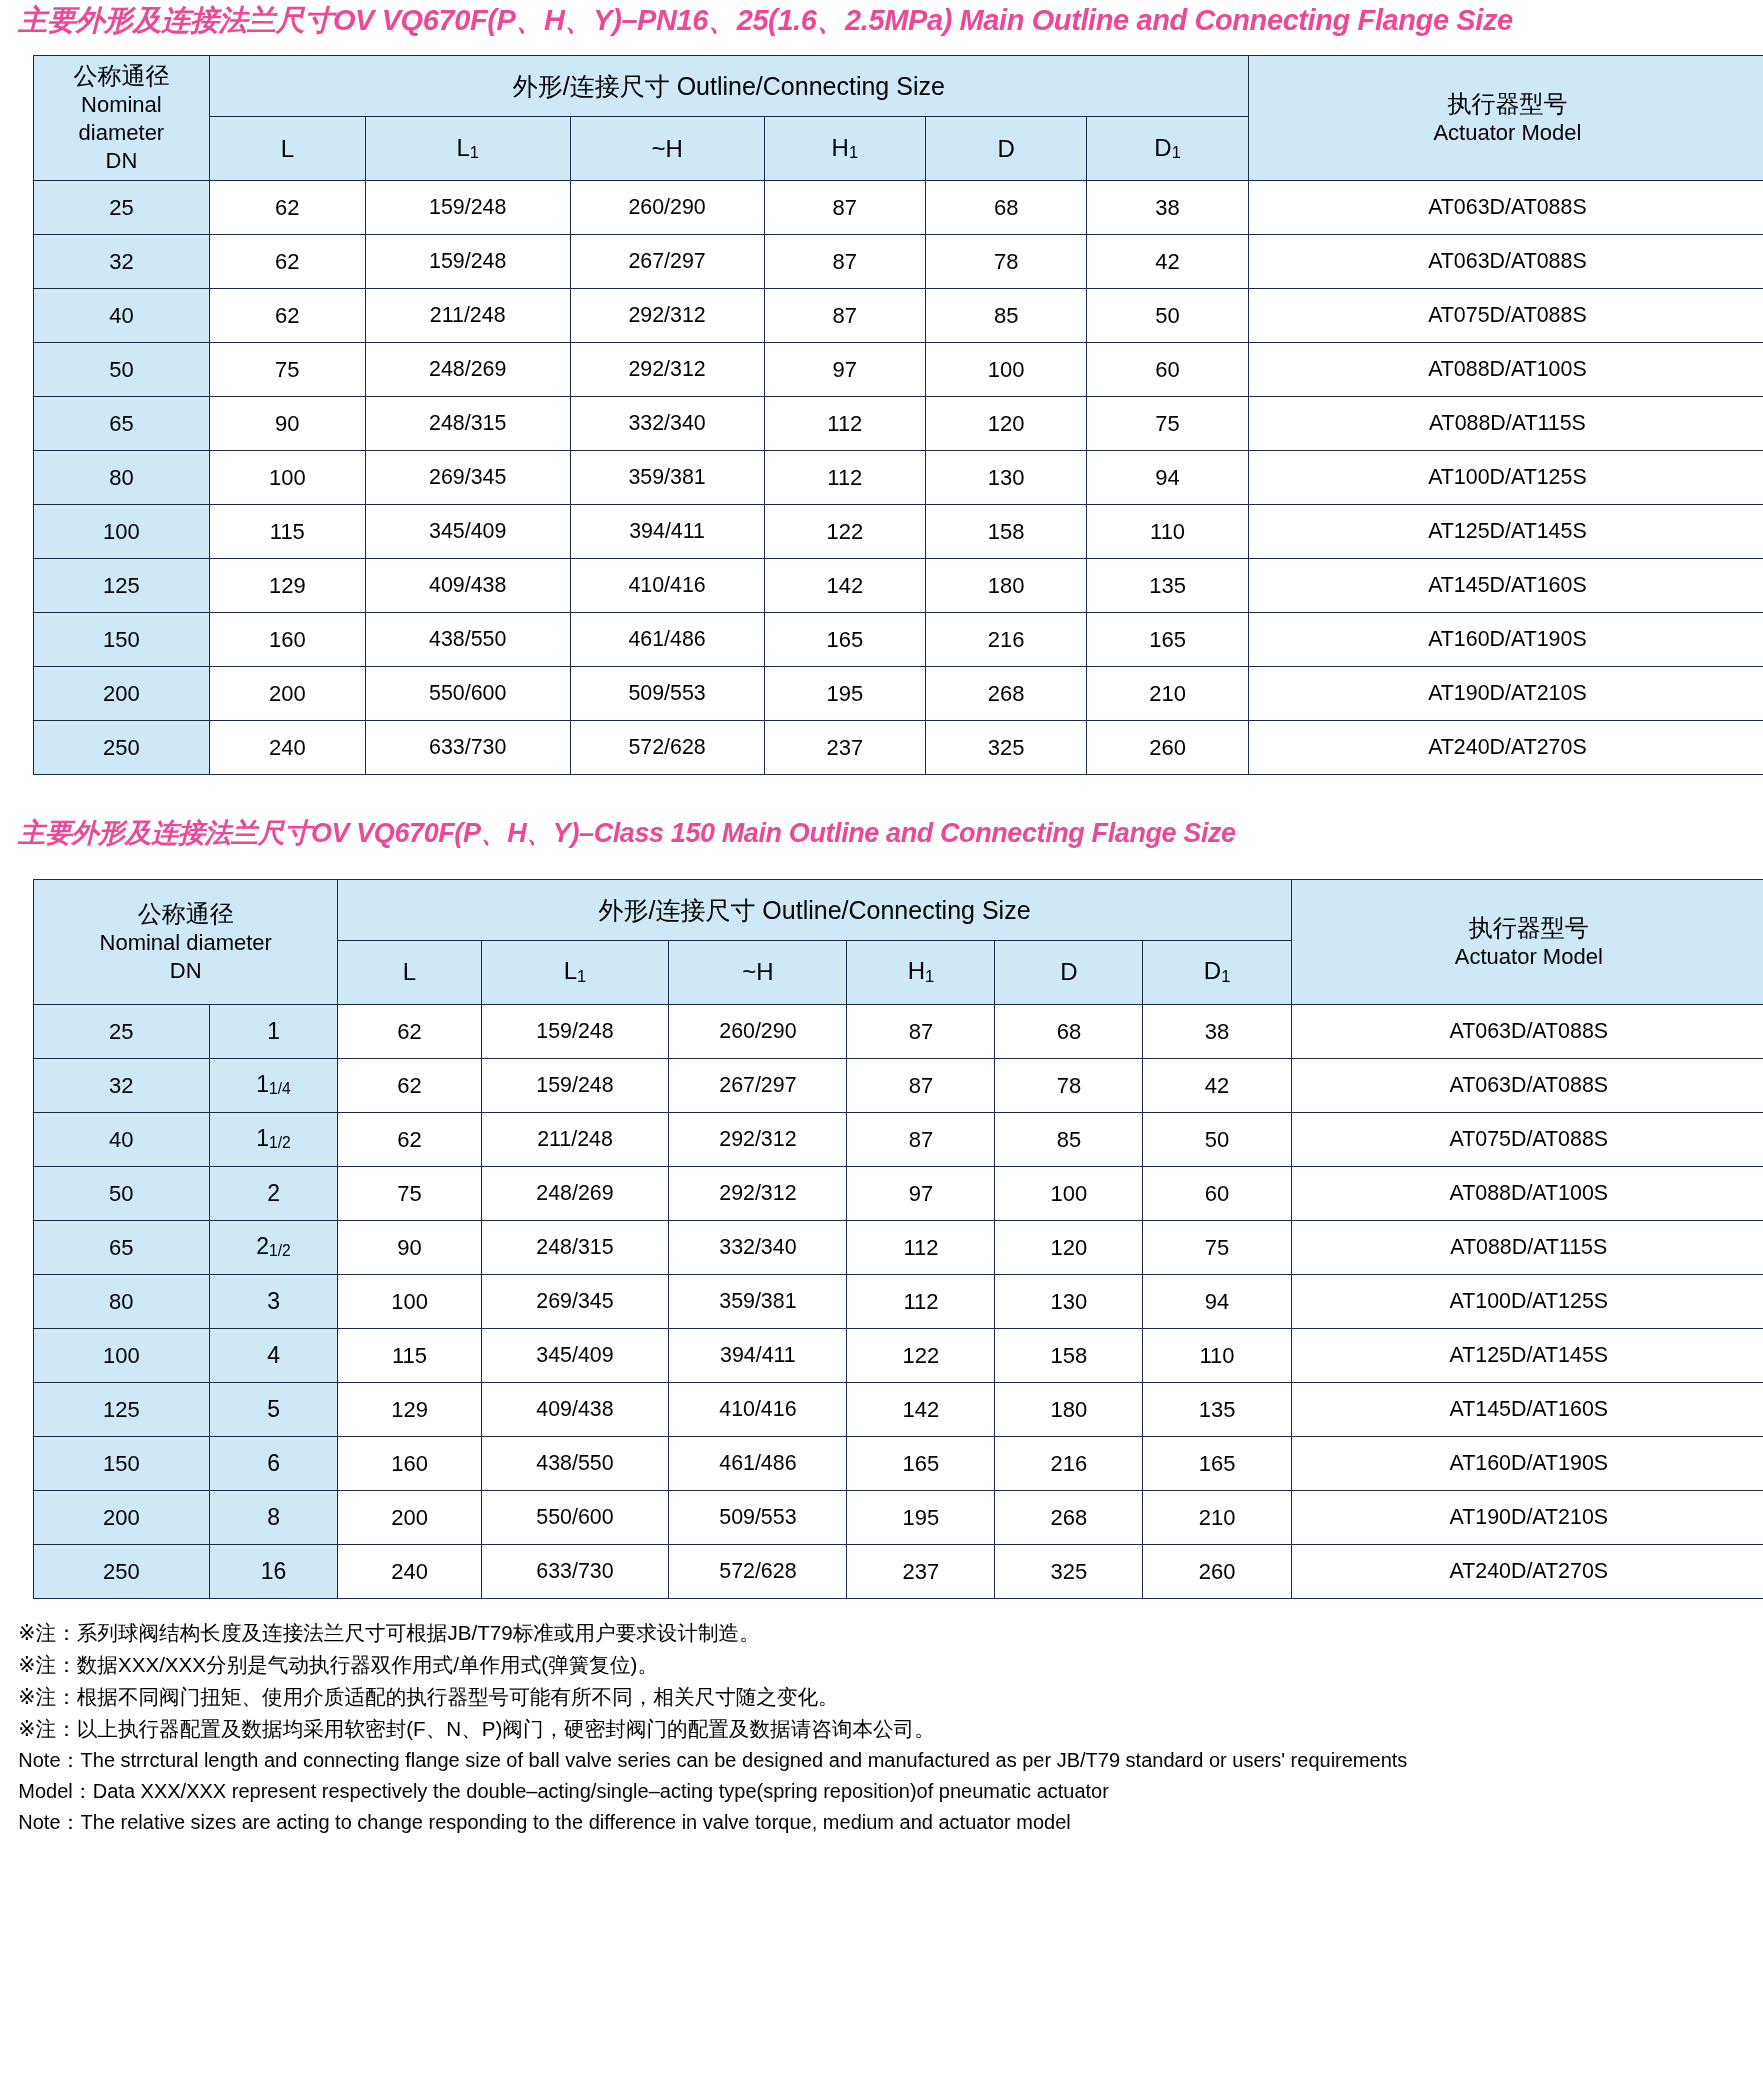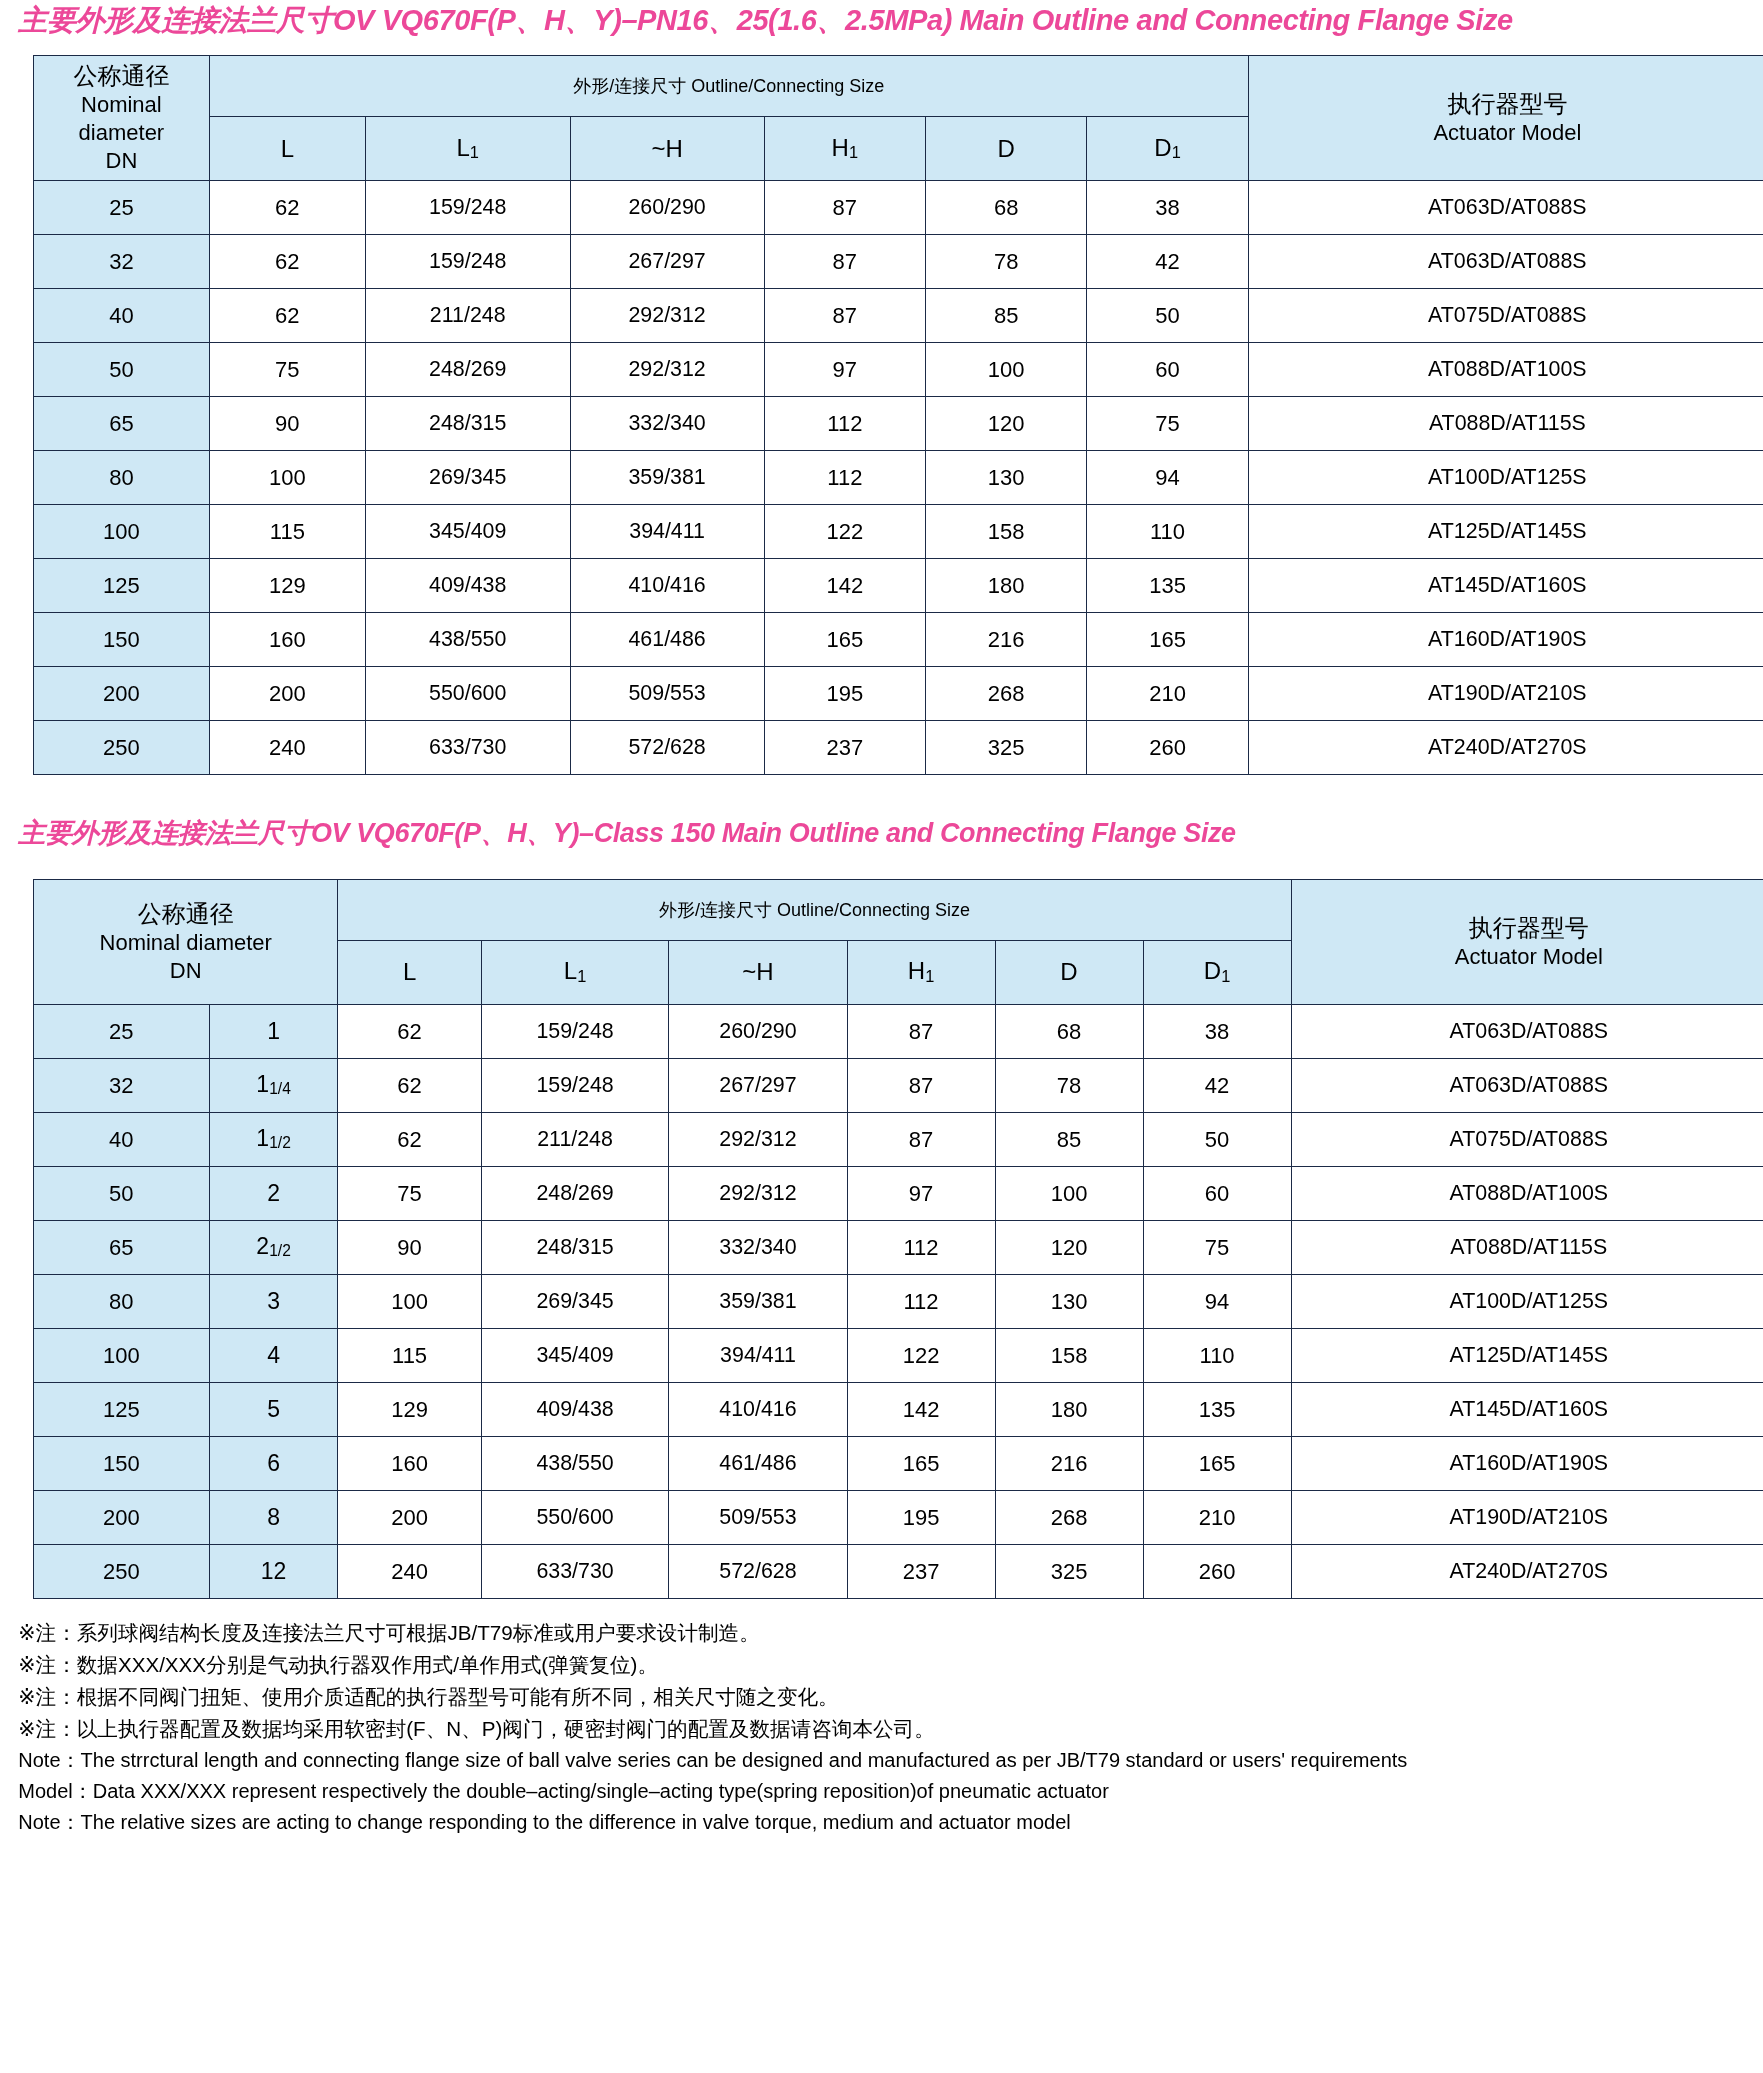--- a/index.html
+++ b/index.html
@@ -69,21 +69,21 @@
     font-size: 24px;
     line-height: 30px;
     display: block;
   }
   .hdr-en {
     font-size: 22px;
     line-height: 28px;
     display: block;
   }
   .hdr-merge {
-    font-size: 18px;
+    font-size: 25px;
     line-height: 30px;
   }
   .sym {
     font-size: 24px;
     line-height: 26px;
   }
   .sym sub {
     font-size: 16.4px;
     vertical-align: baseline;
     position: relative;
@@ -438,21 +438,21 @@
           <td class="cell"><span class="val">200</span></td>
           <td class="cell"><span class="val-sm">550/600</span></td>
           <td class="cell"><span class="val-sm">509/553</span></td>
           <td class="cell"><span class="val">195</span></td>
           <td class="cell"><span class="val">268</span></td>
           <td class="cell"><span class="val">210</span></td>
           <td class="cell"><span class="val-sm">AT190D/AT210S</span></td>
         </tr>
         <tr>
           <td class="dn"><span class="val">250</span></td>
-          <td class="dn"><span class="inch"><span>12</span></span></td>
+          <td class="dn"><span class="inch"><span>16</span></span></td>
           <td class="cell"><span class="val">240</span></td>
           <td class="cell"><span class="val-sm">633/730</span></td>
           <td class="cell"><span class="val-sm">572/628</span></td>
           <td class="cell"><span class="val">237</span></td>
           <td class="cell"><span class="val">325</span></td>
           <td class="cell"><span class="val">260</span></td>
           <td class="cell"><span class="val-sm">AT240D/AT270S</span></td>
         </tr>
       </tbody>
   </table>

